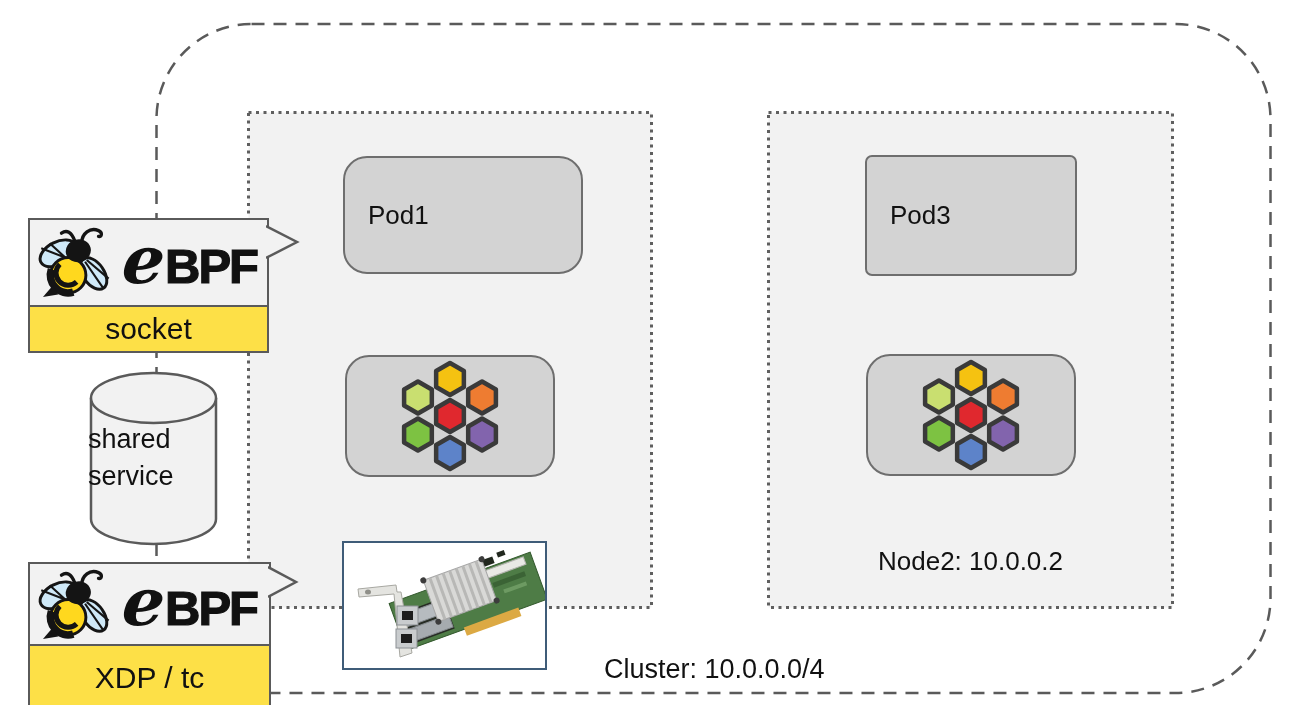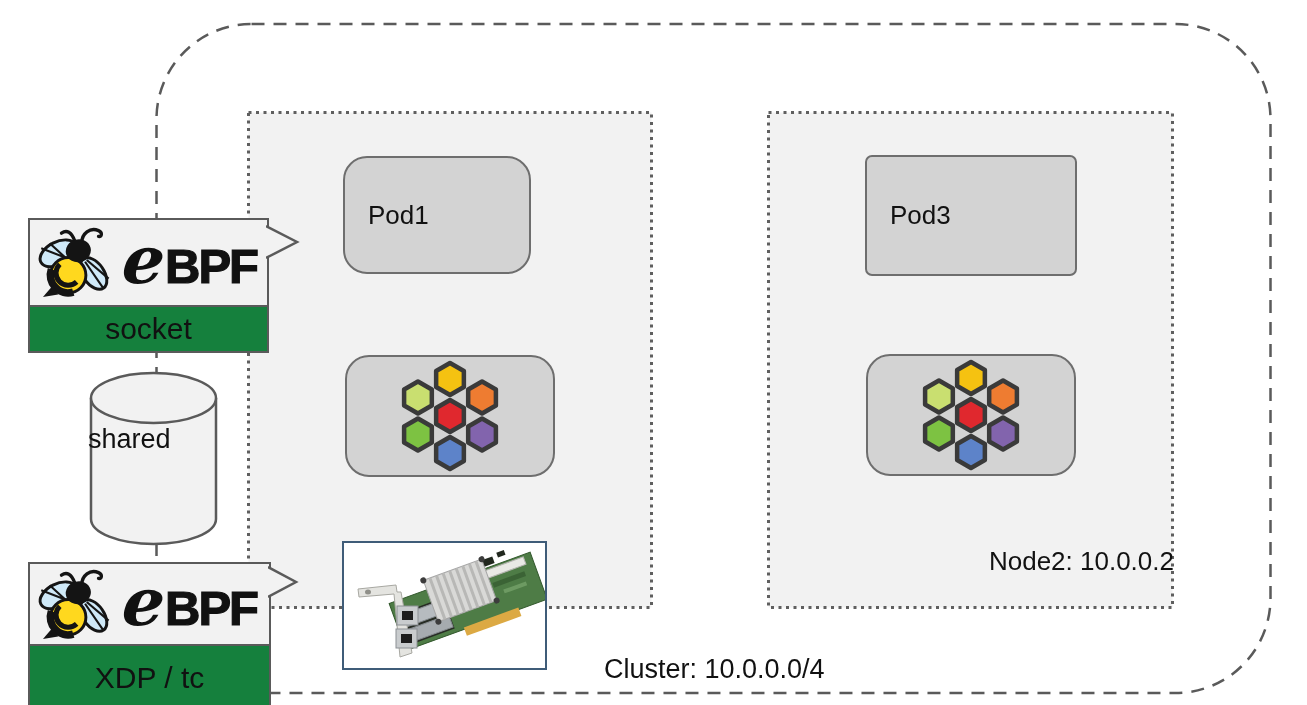--- a/index.html
+++ b/index.html
@@ -1,40 +1,40 @@
 <!DOCTYPE html>
 <html><head>
 <meta charset="utf-8">
 <style>
   html,body{margin:0;padding:0;}
   body{width:1307px;height:705px;background:#ffffff;font-family:"Liberation Sans",sans-serif;position:relative;overflow:hidden;color:#111;}
   .abs{position:absolute;}
   .pod-box{position:absolute;background:#d3d3d3;border:2px solid #6e6e6e;border-radius:24px;box-sizing:border-box;display:flex;align-items:center;padding-left:23px;font-size:26px;}
   .cil-box{position:absolute;background:#d3d3d3;border:2px solid #6e6e6e;border-radius:24px;box-sizing:border-box;display:flex;align-items:center;justify-content:center;}
   .bubble{position:absolute;background:#f2f2f2;border:2.5px solid #5a5a5a;box-sizing:border-box;display:flex;align-items:center;justify-content:flex-start;padding-left:7px;}
-  .label-box{position:absolute;background:#15803d;border:2.5px solid #5a5a5a;box-sizing:border-box;display:flex;align-items:center;justify-content:center;font-size:30px;}
+  .label-box{position:absolute;background:#fde047;border:2.5px solid #5a5a5a;box-sizing:border-box;display:flex;align-items:center;justify-content:center;font-size:30px;}
   .ebpf-text{display:flex;align-items:baseline;}
   .ebpf-e{font-family:"DejaVu Serif",serif;font-style:italic;font-weight:bold;font-size:66px;line-height:78px;display:inline-block;transform:skewX(-6deg);}
   .ebpf-bpf{font-weight:bold;font-size:49px;letter-spacing:-2px;line-height:78px;-webkit-text-stroke:1.2px #111;}
-  .info{position:absolute;left:767px;top:545px;width:407px;text-align:right;font-size:26px;line-height:32px;}
+  .info{position:absolute;left:767px;top:545px;width:407px;text-align:center;font-size:26px;line-height:32px;}
   .cluster-label{position:absolute;left:604px;top:654px;font-size:27px;}
   .map-text{position:absolute;left:88px;top:421px;width:131px;font-size:27px;line-height:37px;}
   .nic{position:absolute;left:342px;top:541px;width:205px;height:129px;background:#fff;border:2px solid #3f5c78;box-sizing:border-box;}
   .tail{position:absolute;}
 </style>
 </head>
 <body>
 
 <svg class="abs" style="left:0;top:0;" width="1307" height="705">
   <rect x="156.5" y="24" width="1114" height="669" rx="95" fill="none" stroke="#5a5a5a" stroke-width="2.5" stroke-dasharray="13 9"></rect>
   <rect x="248.5" y="112.5" width="403" height="495" fill="#f2f2f2" stroke="#5f5f5f" stroke-width="3" stroke-dasharray="3 4.5"></rect>
   <rect x="768.5" y="112.5" width="404" height="495" fill="#f2f2f2" stroke="#5f5f5f" stroke-width="3" stroke-dasharray="3 4.5"></rect>
 </svg>
 
-<div class="pod-box" style="left:343px;top:156px;width:188px;height:118px;">
+<div class="pod-box" style="left:343px;top:156px;width:240px;height:118px;">
   <span>Pod1</span>
 </div>
 <div class="pod-box" style="left:865px;top:155px;width:212px;height:121px;border-radius:7px;">
   <span>Pod3</span>
 </div>
 
 <div class="cil-box" style="left:345px;top:355px;width:210px;height:122px;">
   <svg width="170" height="114" viewBox="0 0 170 114">
     <g stroke-width="4.5" stroke-linejoin="round">
       <polygon points="0,-16 13.86,-8 13.86,8 0,16 -13.86,8 -13.86,-8" transform="translate(85,20)" stroke="#3a3a3a" fill="#f5c211"></polygon>
@@ -121,20 +121,21 @@
 <div class="label-box" style="left:28px;top:305px;width:241px;height:48px;">
   <span>socket</span>
 </div>
 
 <svg class="abs" style="left:88px;top:371px;" width="131" height="176">
   <path d="M3,27 L3,148 A62.5,25 0 0 0 128,148 L128,27" fill="#f2f2f2" stroke="#5a5a5a" stroke-width="2.5"></path>
   <ellipse cx="65.5" cy="27" rx="62.5" ry="25" fill="#f2f2f2" stroke="#5a5a5a" stroke-width="2.5"></ellipse>
 </svg>
 <div class="map-text">
   <div>shared</div>
+  <div>service</div>
 </div>
 
 <div class="bubble" style="left:28px;top:562px;width:243px;height:85px;">
   <svg width="86" height="80" viewBox="0 0 100 95">
     <path d="M52,24 C52,12 62,5 72,9 C77,11 76,17 72,16" stroke="#141414" stroke-width="4" fill="none" stroke-linecap="round"></path>
     <path d="M44,22 C40,10 34,8 28,12" stroke="#141414" stroke-width="4" fill="none" stroke-linecap="round"></path>
     <ellipse cx="24" cy="36" rx="23" ry="13.5" transform="rotate(-27 24 36)" stroke="#151515" stroke-width="3.5" fill="#cfe9f8"></ellipse>
     <path d="M40,44 L4,30 M38,46 L14,24" stroke="#151515" stroke-width="2.5"></path>
     <ellipse cx="66" cy="60" rx="21" ry="12.5" transform="rotate(55 66 60)" stroke="#151515" stroke-width="3.5" fill="#cfe9f8"></ellipse>
     <path d="M56,46 L78,78 M58,44 L84,66" stroke="#151515" stroke-width="2.5"></path>

